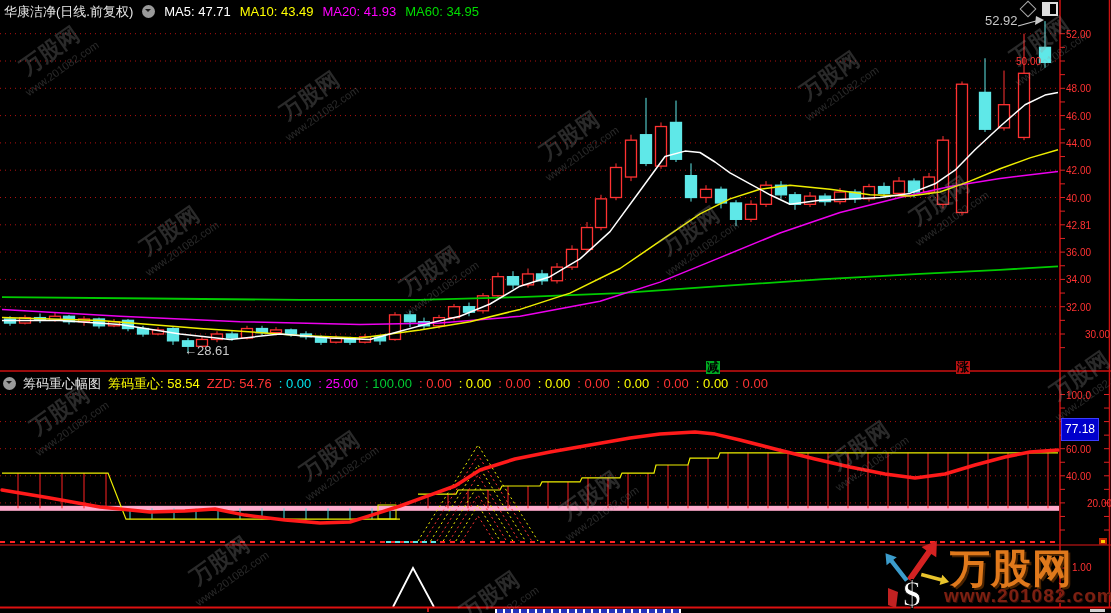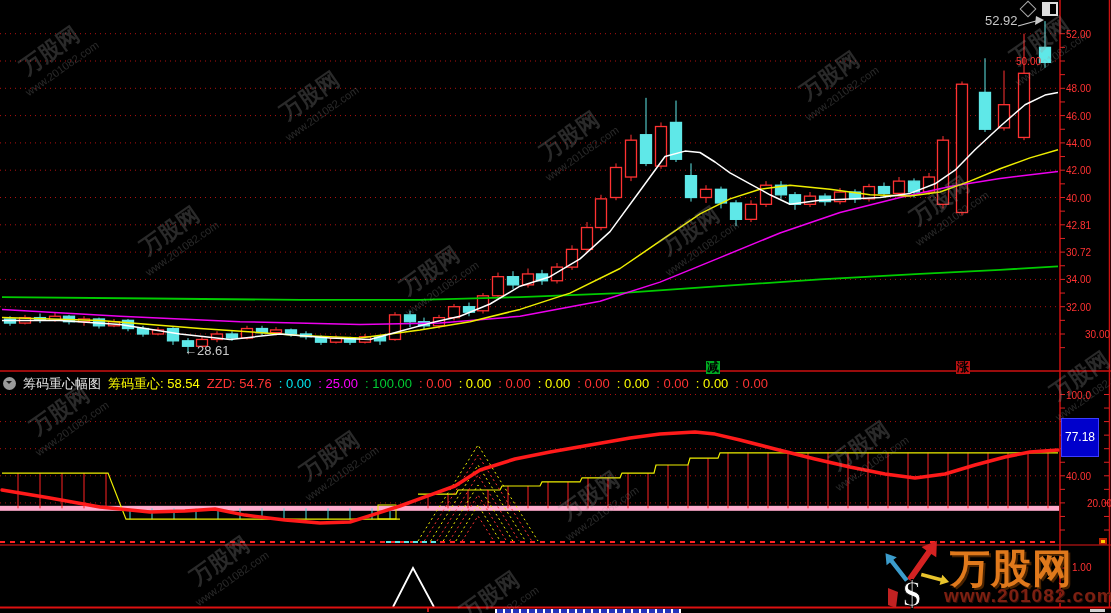--- a/index.html
+++ b/index.html
@@ -10,21 +10,21 @@
   .hdr span{margin-right:9px;}
   .circle-icon{display:inline-block;width:13px;height:13px;border-radius:50%;background:#9a9a9a;
     position:relative;vertical-align:-2px;margin-right:6px;}
   .circle-icon:after{content:"";position:absolute;left:3px;top:4px;border:3px solid transparent;
     border-top-color:#1b1b1b;}
   .axis-label{position:absolute;color:#ff3232;font-size:10px;line-height:13px;}
   .p2h{font-size:13px;white-space:nowrap;}
   .p2h span{margin-right:7px;}
   .badge{position:absolute;font-size:12px;line-height:13px;padding:0 1px;color:#000;font-weight:bold;}
   .marker-badge{position:absolute;background:#0000cc;border:1px solid #3c3cff;color:#fff;
-    font-size:12px;line-height:13px;padding:12px 3px;}
+    font-size:12px;line-height:13px;padding:4px 3px;}
   .wm{position:absolute;transform:rotate(-35deg);color:rgba(150,150,150,0.28);text-align:center;
       pointer-events:none;}
   .wm .l1{font-size:22px;font-weight:bold;}
   .wm .l2{font-size:11px;}
   .logo-name{position:absolute;left:950px;top:541px;font-size:40px;font-weight:bold;color:#e0791c;
     letter-spacing:1px;text-shadow:2px 2px 0 #4a2300;}
   .logo-url{position:absolute;left:944px;top:585px;font-size:19px;font-weight:bold;color:#7c2012;
     text-shadow:1px 1px 0 #2e0c06;letter-spacing:1px;}
   .ann{position:absolute;color:#c8c8c8;font-size:13px;}
   .status-strip{position:absolute;left:495px;top:609px;width:186px;height:4px;background:#2233bb;
@@ -390,20 +390,23 @@
       <div class="wm" style="left: 450px; top: 580px;">
         <div class="l1">万股网</div>
         <div class="l2">www.201082.com</div>
       </div>
       <div class="wm" style="left: 1040px; top: 360px;">
         <div class="l1">万股网</div>
         <div class="l2">www.201082.com</div>
       </div>
     </div>
 
+  <div class="abs hdr" style="left:4px;top:3px;color:#fff;">
+    <span style="color:#e8e8e8;">华康洁净(日线.前复权)</span><span class="circle-icon"></span><span id="ma-values"><span style="color: rgb(255, 255, 255);">MA5: 47.71</span><span style="color: rgb(255, 255, 0);">MA10: 43.49</span><span style="color: rgb(255, 0, 255);">MA20: 41.93</span><span style="color: rgb(0, 221, 0);">MA60: 34.95</span></span>
+  </div>
 
   <div class="win-icons">
     <div class="diamond"></div>
     <div class="restore"></div>
   </div>
 
   <div class="ann" style="left:985px;top:13px;">52.92</div>
   <div class="ann" style="left:184px;top:343px;">←28.61</div>
 
   <div class="badge" id="badge-left" style="left: 706px; top: 361px; background: rgb(0, 170, 34);">减</div>
@@ -411,21 +414,21 @@
 
   <div id="p1-axis">
       <div class="axis-label" style="left: 1066px; top: 27.7px;">52.00</div>
       <div class="axis-label" style="left: 1016px; top: 55px;">50.00</div>
       <div class="axis-label" style="left: 1066px; top: 82.3px;">48.00</div>
       <div class="axis-label" style="left: 1066px; top: 109.6px;">46.00</div>
       <div class="axis-label" style="left: 1066px; top: 136.9px;">44.00</div>
       <div class="axis-label" style="left: 1066px; top: 164.2px;">42.00</div>
       <div class="axis-label" style="left: 1066px; top: 191.5px;">40.00</div>
       <div class="axis-label" style="left: 1066px; top: 218.8px;">42.81</div>
-      <div class="axis-label" style="left: 1066px; top: 246.1px;">30.72</div>
+      <div class="axis-label" style="left: 1066px; top: 246.1px;">36.00</div>
       <div class="axis-label" style="left: 1066px; top: 273.4px;">34.00</div>
       <div class="axis-label" style="left: 1066px; top: 300.7px;">32.00</div>
       <div class="axis-label" style="left: 1066px; top: 328px; margin-left: 19px;">30.00</div>
     </div>
   <div id="p2-axis">
       <div class="axis-label" style="left: 1066px; top: 388.5px;">100.0</div>
       <div class="axis-label" style="left: 1066px; top: 442.7px;">60.00</div>
       <div class="axis-label" style="left: 1066px; top: 469.8px;">40.00</div>
       <div class="axis-label" style="left: 1066px; top: 496.9px; margin-left: 21px;">20.00</div>
     </div>

